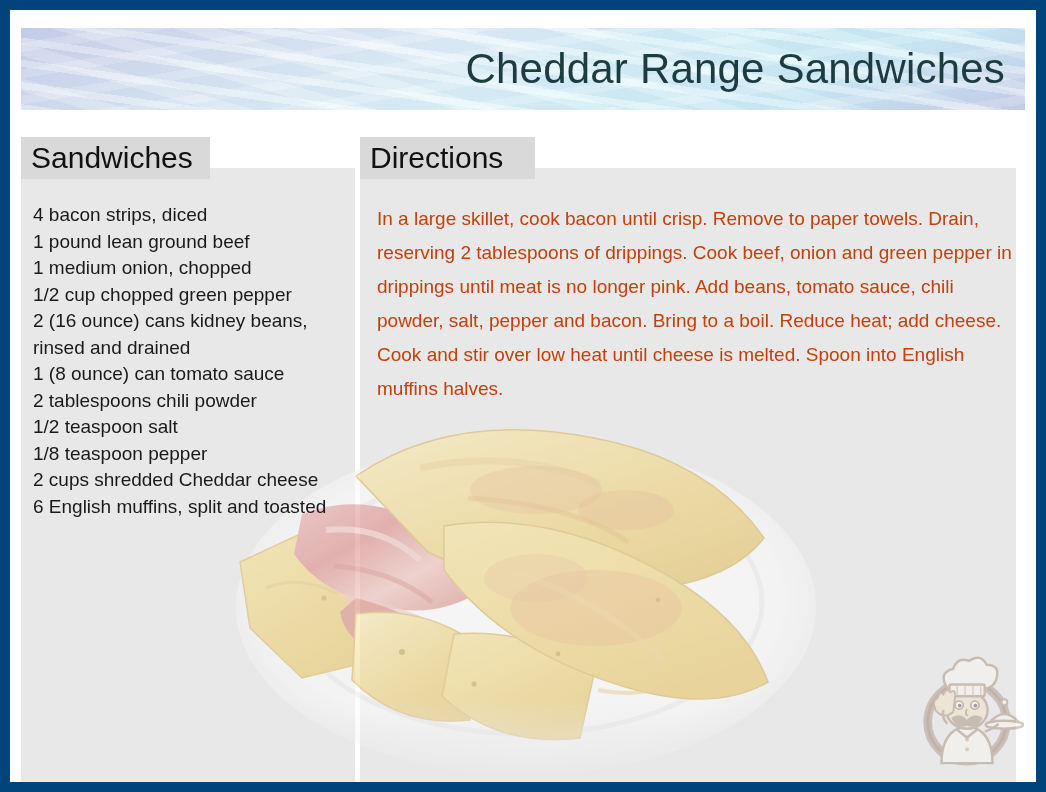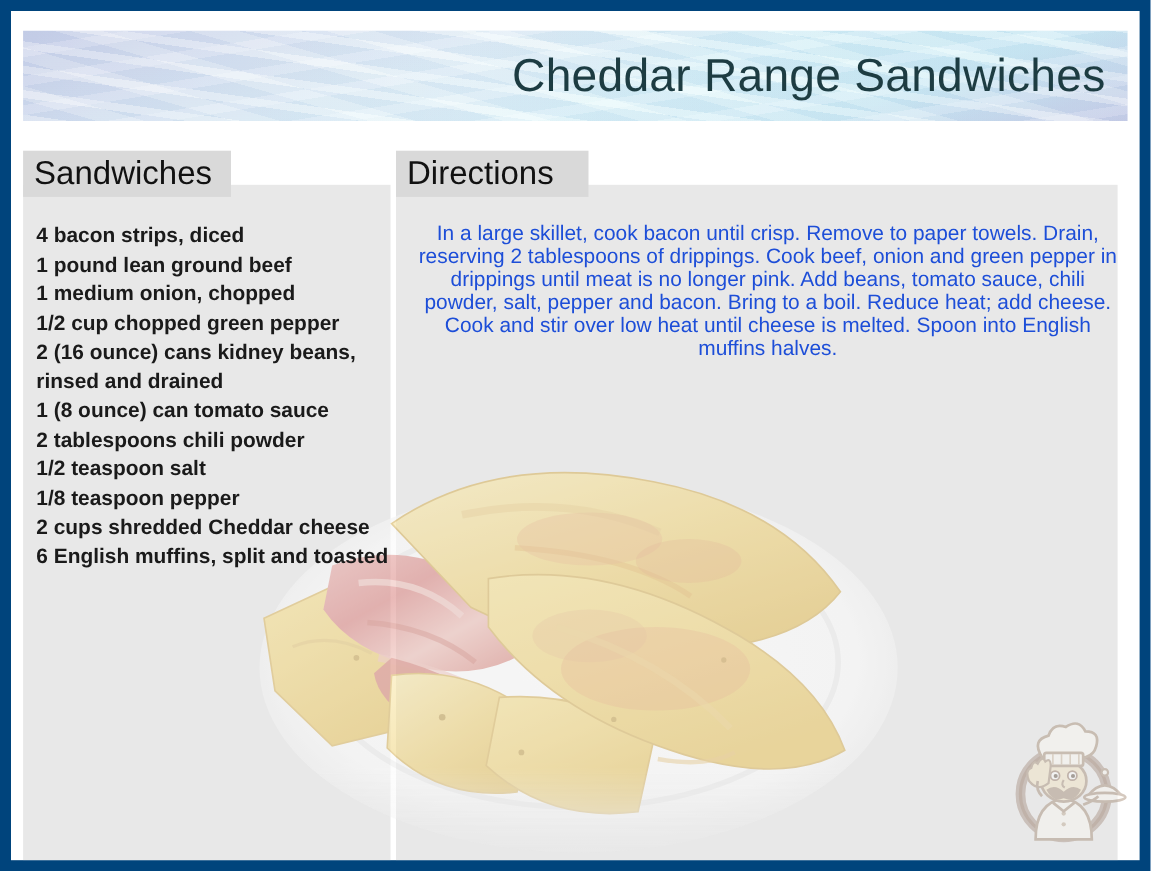--- a/index.html
+++ b/index.html
@@ -134,31 +134,30 @@
   
   #ingredients-list {
     position: absolute;
     left: 23px;
     top: 192px;
     width: 330px;
     font-size: 19px;
     line-height: 26.5px;
     color: #1a1a1a;
     white-space: pre-line;
-    font-weight: bold;
   }
   #directions-text {
     position: absolute;
     left: 367px;
     top: 192px;
     width: 642px;
     font-size: 19px;
-    line-height: 21px;
-    color: #1d4ed8;
-    text-align: center;
+    line-height: 34px;
+    color: #c2410c;
+    text-align: left;
   }
 
   
   #chef-logo {
     position: absolute;
     left: 898px;
     top: 643px;
     width: 118px;
     height: 118px;
     opacity: 0.42;

